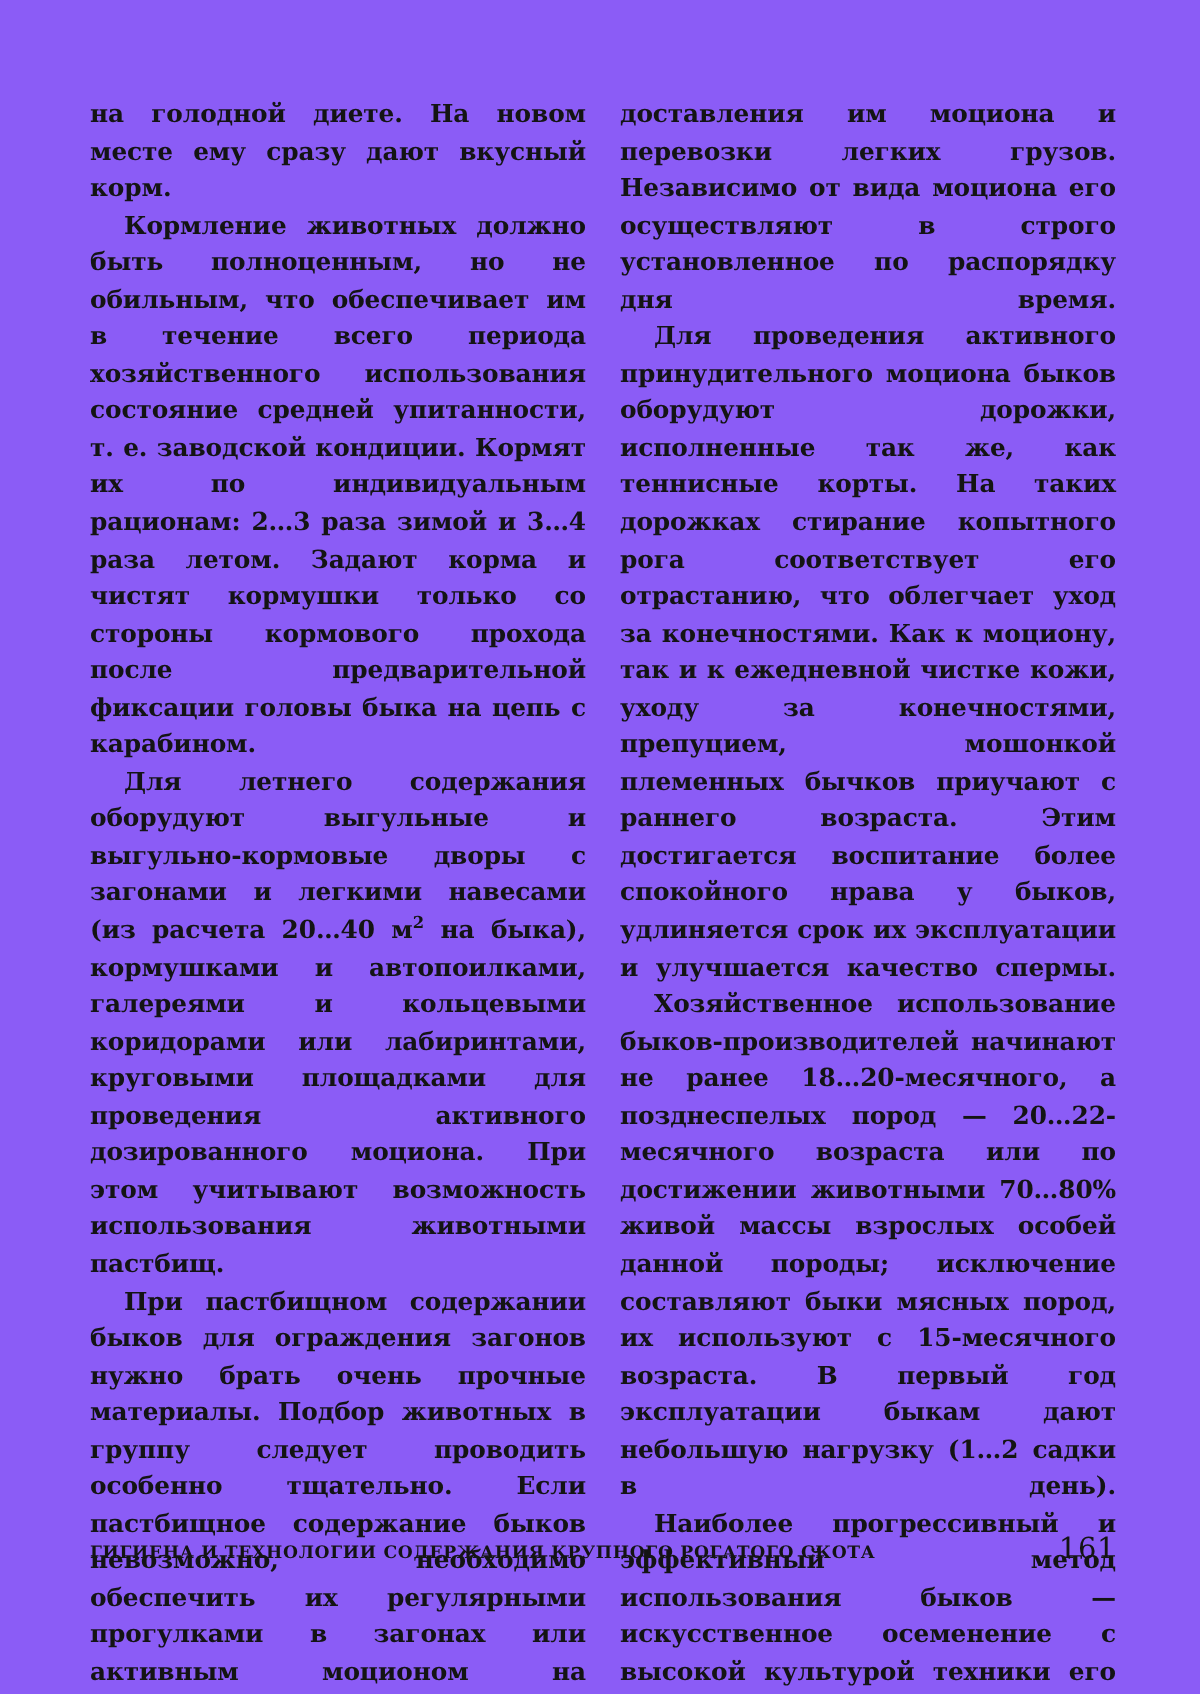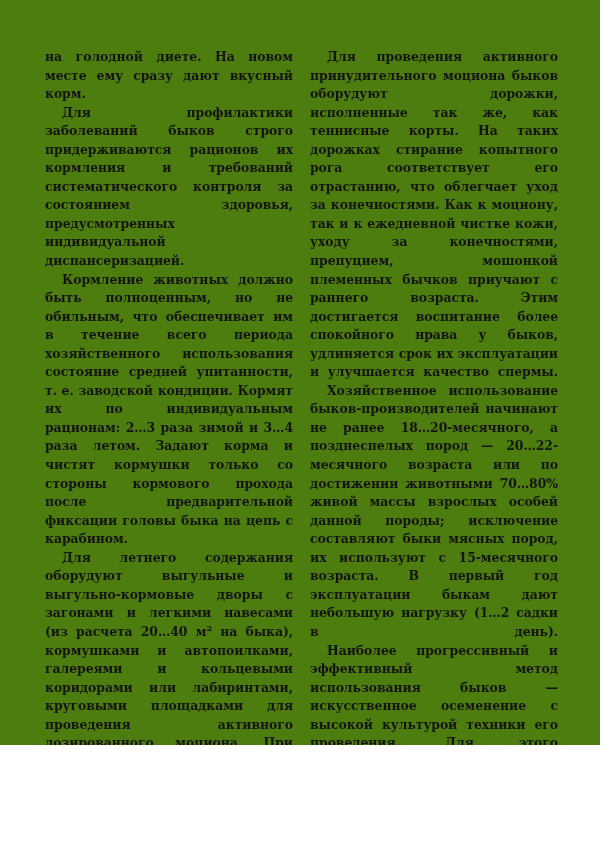--- a/index.html
+++ b/index.html
@@ -5,22 +5,22 @@
 <style>
   html, body {
     margin: 0;
     padding: 0;
     background: #ffffff;
   }
 
   #page {
     position: relative;
     width: 600px;
-    height: 745px;
-    background: #4d7c0f;
+    height: 847px;
+    background: #8b5cf6;
     overflow: hidden;
     font-family: "DejaVu Serif", "Liberation Serif", serif;
     color: #141414;
     -webkit-font-smoothing: none;
   }
 
   
   #text-body {
     position: absolute;
     left: 45px;
@@ -110,31 +110,31 @@
 
 <div id="page">
   <div id="paper-tint"></div>
 
   <div id="text-body">
 
     <div class="column">
 
       <p class="cut">на голодной диете. На новом месте ему сразу дают вкусный корм.</p>
 
-      <p class="indent cut">Для профилактики заболеваний быков строго придерживаются рационов их кормления и требований систематического контроля за состоянием здоровья, предусмотренных индивидуальной диспансеризацией.</p>
 
       <p class="indent cut">Кормление животных должно быть полноценным, но не обильным, что обеспечивает им в течение всего периода хозяйственного использования состояние средней упитанности, т. е. заводской кондиции. Кормят их по индивидуальным рационам: 2…3 раза зимой и 3…4 раза летом. Задают корма и чистят кормушки только со стороны кормового прохода после предварительной фиксации головы быка на цепь с карабином.</p>
 
       <p class="indent cut"><span>Для летнего содержания оборудуют выгульные и выгульно-кормовые дворы с загонами и легкими навесами (из расчета 20…40 м</span><sup>2</sup><span> на быка), кормушками и автопоилками, галереями и кольцевыми коридорами или лабиринтами, круговыми площадками для проведения активного дозированного моциона. При этом учитывают возможность использования животными пастбищ.</span></p>
 
       <p class="indent cut">При пастбищном содержании быков для ограждения загонов нужно брать очень прочные материалы. Подбор животных в группу следует проводить особенно тщательно. Если пастбищное содержание быков невозможно, необходимо обеспечить их регулярными прогулками в загонах или активным моционом на специально оборудованных площадках. Животные должны ежедневно проходить не менее 3 км с возможно большей скоростью (2,5…4 км/ч). При проведении моциона быков в кольцевом или лабиринтном коридоре их прогоняют небольшими группами (по 3…5 голов рядом стоящих животных) в течение 1…1,5 ч. Спокойных быков можно использовать в запряжках с целью пре-</p>
     </div>
 
     <div class="column">
 
+      <p class="cut">доставления им моциона и перевозки легких грузов. Независимо от вида моциона его осуществляют в строго установленное по распорядку дня время.</p>
 
       <p class="indent cut">Для проведения активного принудительного моциона быков оборудуют дорожки, исполненные так же, как теннисные корты. На таких дорожках стирание копытного рога соответствует его отрастанию, что облегчает уход за конечностями. Как к моциону, так и к ежедневной чистке кожи, уходу за конечностями, препуцием, мошонкой племенных бычков приучают с раннего возраста. Этим достигается воспитание более спокойного нрава у быков, удлиняется срок их эксплуатации и улучшается качество спермы.</p>
 
       <p class="indent cut">Хозяйственное использование быков-производителей начинают не ранее 18…20-месячного, а позднеспелых пород — 20…22-месячного возраста или по достижении животными 70…80% живой массы взрослых особей данной породы; исключение составляют быки мясных пород, их используют с 15-месячного возраста. В первый год эксплуатации быкам дают небольшую нагрузку (1…2 садки в день).</p>
 
       <p class="indent cut">Наиболее прогрессивный и эффективный метод использования быков — искусственное осеменение с высокой культурой техники его проведения. Для этого предварительно проверяют их племенные качества (оценивают как улучшателя линии или породы животных по потомству) и только затем начинают широко использовать семя в виде спермодоз из банка хранения спермы.</p>
 
     </div>
 
   </div>

